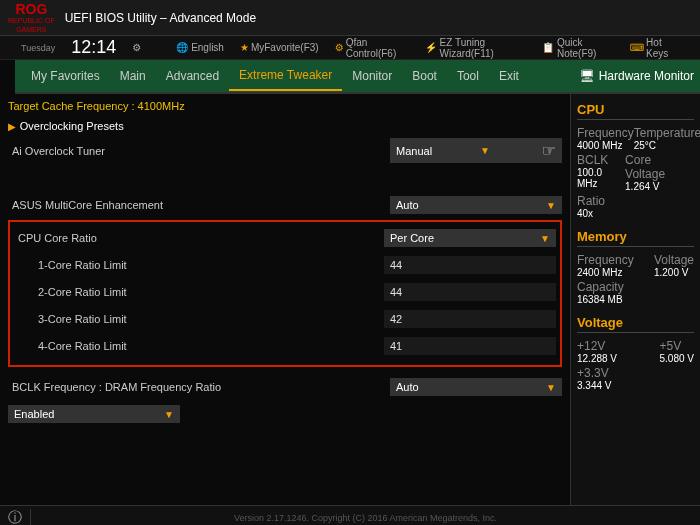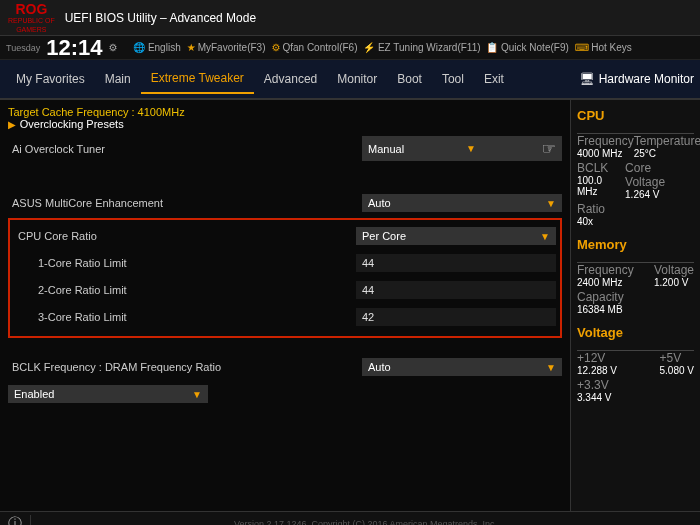--- a/index.html
+++ b/index.html
@@ -31,42 +31,43 @@
       color: #fff;
       font-size: 12px;
       font-weight: normal;
       flex: 1;
     }
     
     #toolbar {
       background: #111;
       display: flex;
       align-items: center;
-      padding: 2px 6px;
+      padding: 2px 21px;
       height: 24px;
       border-bottom: 1px solid #222;
       font-size: 10px;
-      gap: 6px;
+      gap: 16px;
     }
     .toolbar-item {
       color: #aaa;
       display: flex;
       align-items: center;
       gap: 2px;
       cursor: pointer;
     }
     .toolbar-icon { color: #e8a000; font-size: 10px; }
     
     #nav {
-      background: #0f172a;
+      background: #14532d;
       display: flex;
       align-items: center;
       padding: 0 6px;
-      height: 40px;
+      height: 34px;
       border-bottom: 2px solid #333;
+      margin-left: 15px;
     }
     .nav-item {
       color: #ccc;
       padding: 0 10px;
       height: 30px;
       display: flex;
       align-items: center;
       cursor: pointer;
       font-size: 12px;
     }
@@ -89,20 +90,21 @@
     }
     
     #left-panel {
       flex: 1;
       padding: 6px 8px;
       overflow: hidden;
     }
     #target-cache {
       color: #f0c000;
       font-size: 11px;
+      margin-bottom: 8px;
     }
     
     .section-header {
       color: #fff;
       font-size: 11px;
       margin-bottom: 6px;
       display: flex;
       align-items: center;
       gap: 4px;
     }
@@ -114,21 +116,21 @@
       margin-bottom: 3px;
       min-height: 24px;
     }
     .setting-label {
       color: #ccc;
       font-size: 11px;
       flex: 1;
       padding-left: 4px;
     }
     .setting-value {
-      width: 200px;
+      width: 172px;
       background: #2a2a2a;
       color: #fff;
       font-size: 11px;
       padding: 3px 6px;
       display: flex;
       align-items: center;
       justify-content: space-between;
     }
     .setting-value.dropdown {
       background: #333;
@@ -136,38 +138,39 @@
     }
     .dropdown-arrow { color: #f0a000; font-size: 10px; }
     .setting-value.text-input {
       background: #1a1a1a;
       color: #e0e0e0;
     }
     
     .highlight-box {
       border: 2px solid #cc2200;
       padding: 4px;
-      margin-bottom: 17px;
+      margin-bottom: 8px;
     }
     .sub-setting {
       padding-left: 20px;
     }
     
     #right-panel {
       width: 130px;
       background: #111;
       border-left: 1px solid #333;
       padding: 8px 6px;
     }
     .hw-section-title {
       color: #f0a000;
       font-size: 13px;
       font-weight: bold;
+      margin-bottom: 6px;
       border-bottom: 1px solid #444;
-      padding-bottom: 10px;
+      padding-bottom: 2px;
     }
     .hw-row {
       display: flex;
       justify-content: space-between;
       margin-bottom: 2px;
     }
     .hw-label { color: #888; font-size: 12px; }
     .hw-value { color: #fff; font-size: 10px; }
     .hw-group { margin-bottom: 10px; }
     
@@ -217,21 +220,21 @@
   <div id="logo-area">
     <div class="rog-icon">ROG</div>
     <div style="color:#cc0000;font-size:7px;line-height:1.2;">REPUBLIC OF</div>
     <div style="color:#cc0000;font-size:7px;line-height:1.2;">GAMERS</div>
   </div>
   <div id="title">UEFI BIOS Utility – Advanced Mode</div>
 </div>
 
 <div id="toolbar">
   <span style="color:#888;font-size:9px;">Tuesday</span>
-  <span style="color:#fff;font-size:22px;font-weight:bold;">12:14</span>
+  <span style="color:#fff;font-size:18px;font-weight:normal;">12:14</span>
   <span style="color:#aaa;cursor:pointer;">⚙</span>
   <span style="width:4px;"></span>
   <span class="toolbar-item">
     <span class="toolbar-icon">🌐</span>
     <span>English</span>
   </span>
   <span class="toolbar-item">
     <span class="toolbar-icon">★</span>
     <span>MyFavorite(F3)</span>
   </span>
@@ -249,22 +252,22 @@
   </span>
   <span class="toolbar-item">
     <span class="toolbar-icon">⌨</span>
     <span>Hot Keys</span>
   </span>
 </div>
 
 <div id="nav">
   <div class="nav-item">My Favorites</div>
   <div class="nav-item">Main</div>
+  <div class="nav-item">Advanced</div>
   <div class="nav-item active">Extreme Tweaker</div>
-  <div class="nav-item">Advanced</div>
   <div class="nav-item">Monitor</div>
   <div class="nav-item">Boot</div>
   <div class="nav-item">Tool</div>
   <div class="nav-item">Exit</div>
   <div id="hw-monitor-nav">
     <span>🖥</span>
     <span>Hardware Monitor</span>
   </div>
 </div>
 
@@ -321,20 +324,26 @@
         </div>
       </div>
 
       <div class="setting-row sub-setting">
         <div class="setting-label">3-Core Ratio Limit</div>
         <div class="setting-value text-input">
           <span>42</span>
         </div>
       </div>
 
+      <div class="setting-row sub-setting">
+        <div class="setting-label">4-Core Ratio Limit</div>
+        <div class="setting-value text-input">
+          <span>41</span>
+        </div>
+      </div>
     </div>
 
     <div class="setting-row">
       <div class="setting-label">BCLK Frequency : DRAM Frequency Ratio</div>
       <div class="setting-value dropdown">
         <span>Auto</span>
         <span class="dropdown-arrow">▼</span>
       </div>
     </div>
 

